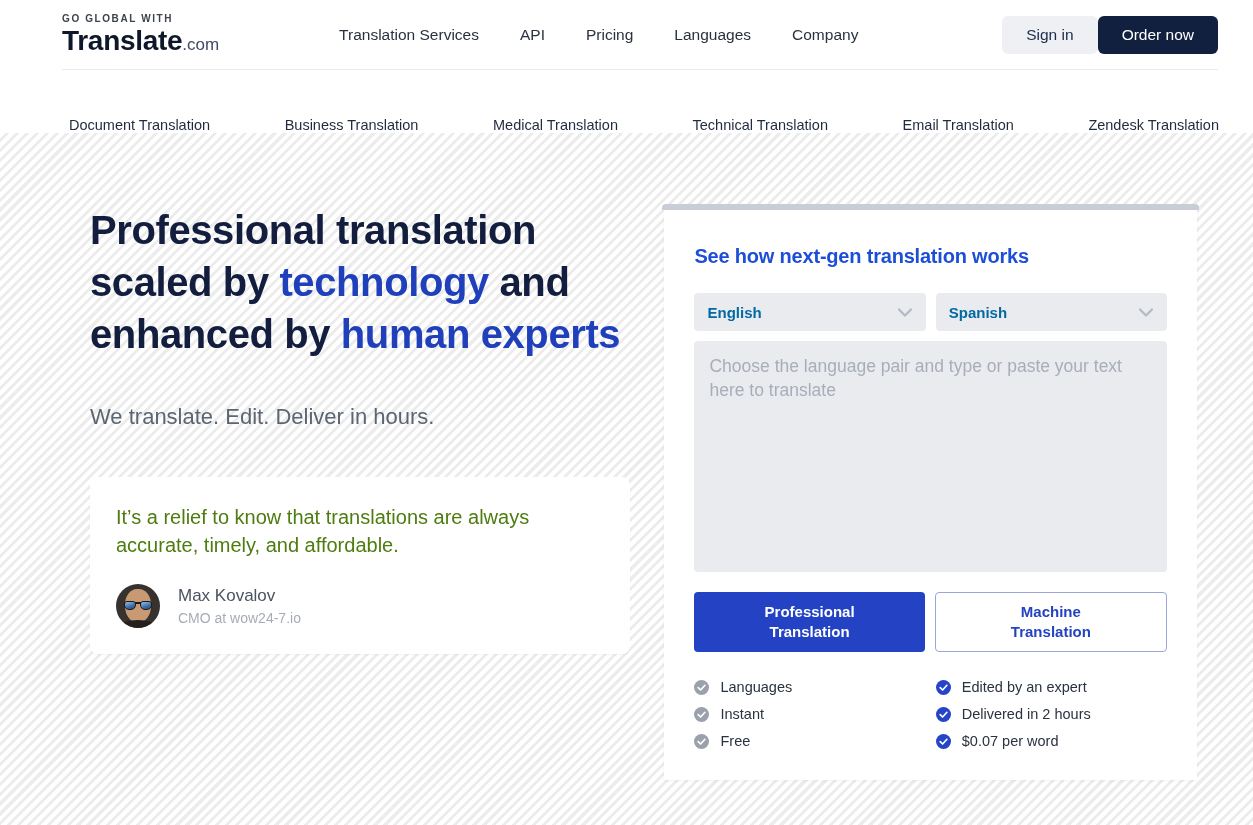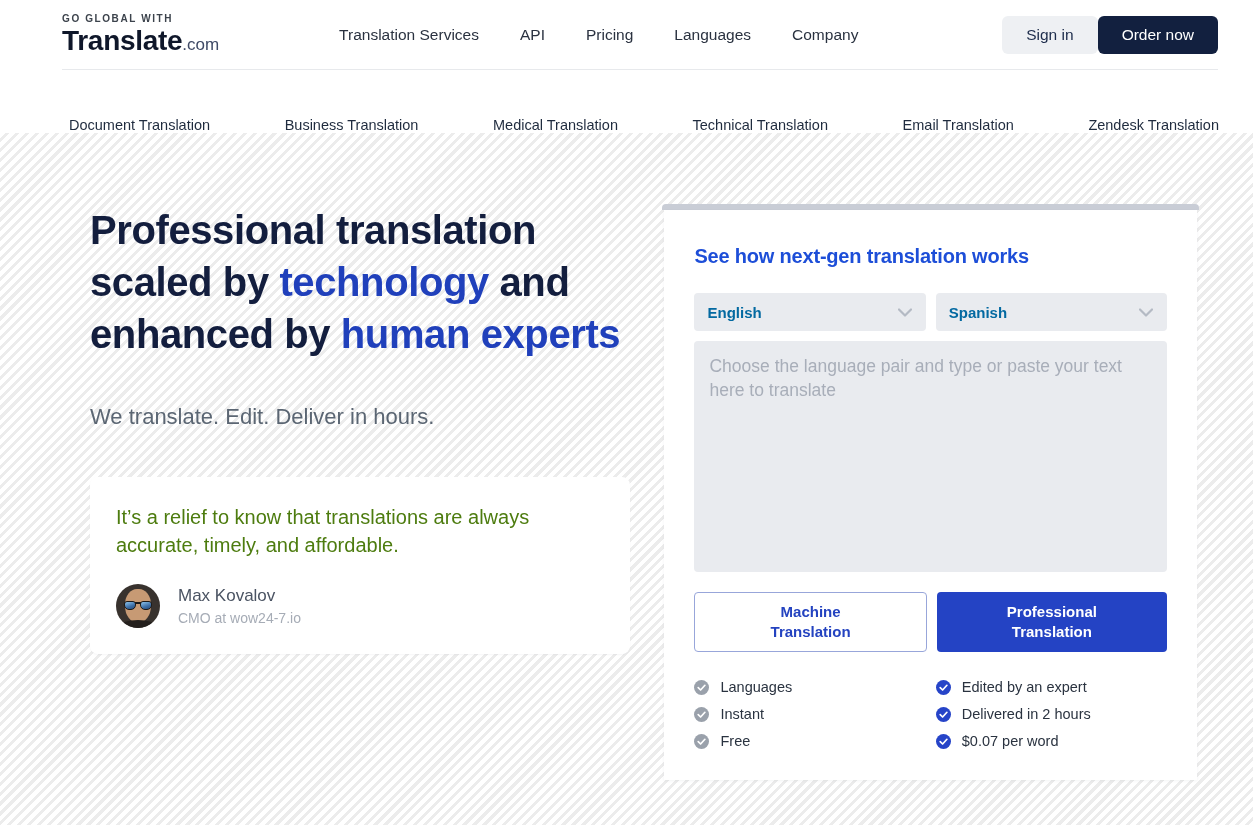--- a/index.html
+++ b/index.html
@@ -138,26 +138,26 @@
           <span class="lbl">Spanish</span>
           <svg class="chev" viewBox="0 0 14 9">
               <path d="M1 1.5 L7 7.5 L13 1.5" fill="none" stroke="#b4bac4" stroke-width="2.2" stroke-linecap="round" stroke-linejoin="round"></path>
             </svg>
         </button>
       </div>
 
       <textarea class="translate-input" placeholder="Choose the language pair and type or paste your text here to translate" style=""></textarea>
 
       <div class="opt-row">
+        <button class="opt-btn opt-pro">
+          <span>Professional Translation</span>
+        </button>
         <button class="opt-btn opt-machine">
           <span>Machine Translation</span>
         </button>
-        <button class="opt-btn opt-pro">
-          <span>Professional Translation</span>
-        </button>
       </div>
 
       <div class="feat-row">
         <div class="feat-col">
           <div class="feat-item">
             <svg class="check" viewBox="0 0 15 15">
                 <circle cx="7.5" cy="7.5" r="7.5" fill="#9aa1ab"></circle>
                 <path d="M4.2 7.7 L6.6 10 L10.9 5.3" fill="none" stroke="#fff" stroke-width="1.7" stroke-linecap="round" stroke-linejoin="round"></path>
               </svg>
             <span>Languages</span>

